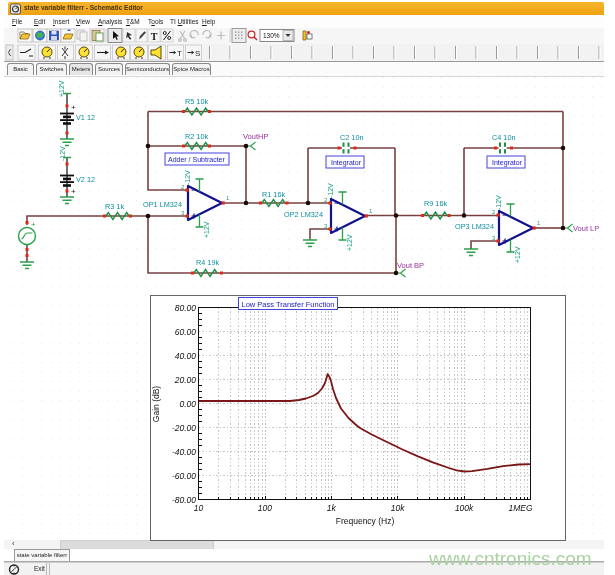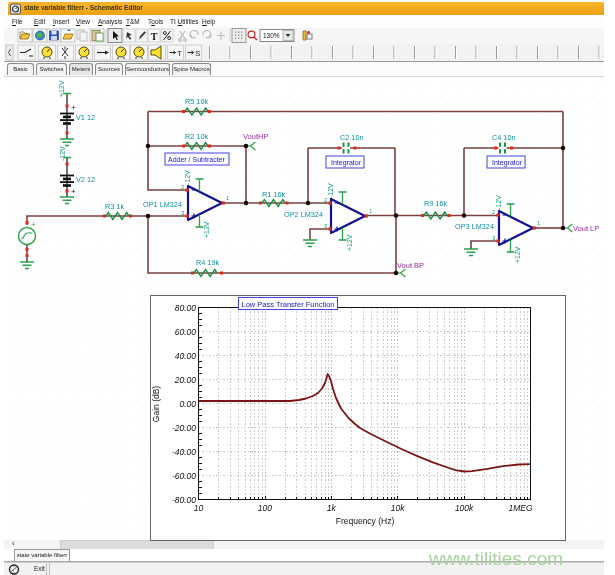--- a/index.html
+++ b/index.html
@@ -437,13 +437,13 @@
   </div>
 <div id="statusbar" class="abs">
   <svg class="abs" style="left:4px;top:1px" width="12" height="11" viewBox="0 0 12 11">
     <circle cx="6" cy="5.5" r="4.5" fill="#f4f4f4" stroke="#222" stroke-width="1.4"></circle>
     <path d="M6 5.5 L8.5 3 M6 5.5 L3.5 7.5 M6 1 V2.5 M6 8.5 V10" stroke="#222" stroke-width="0.9"></path>
   </svg>
   <span class="abs" style="left:30px;top:2px;font-size:6.5px;color:#222">Exit</span>
   <span class="abs" style="left:42px;top:0px;width:1px;height:12px;background:#bbb"></span>
   <span class="abs" style="left:45px;top:0px;width:1px;height:12px;background:#bbb"></span>
 </div>
-<div id="watermark" class="abs">www.tilities.com</div>
+<div id="watermark" class="abs">www.cntronics.com</div>
 
 </body></html>

